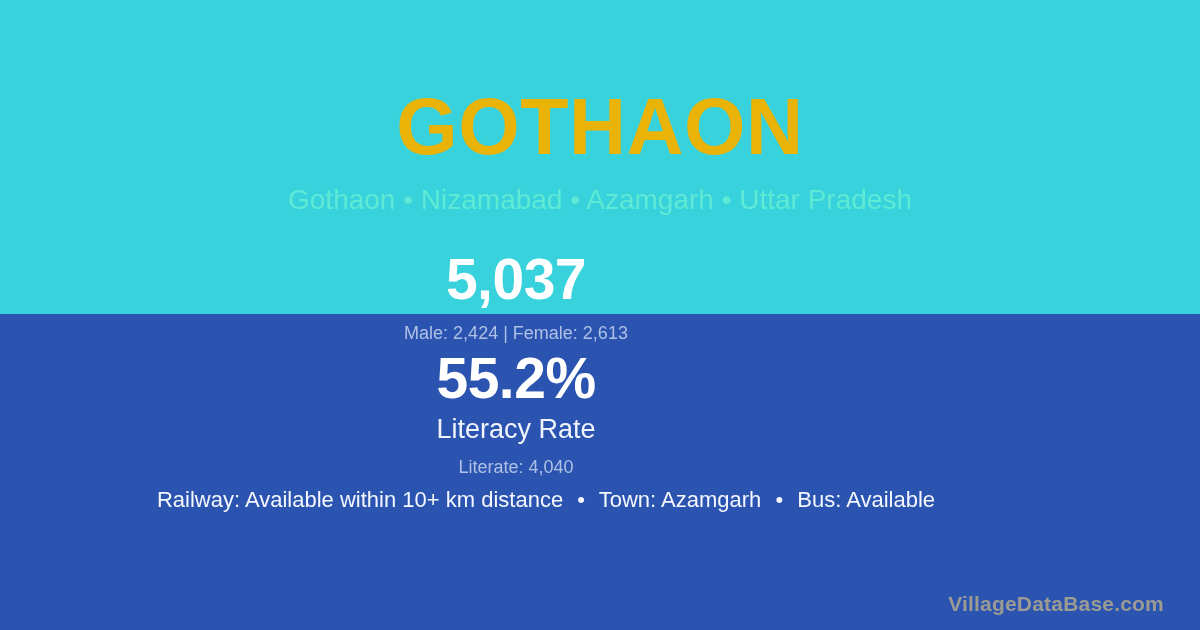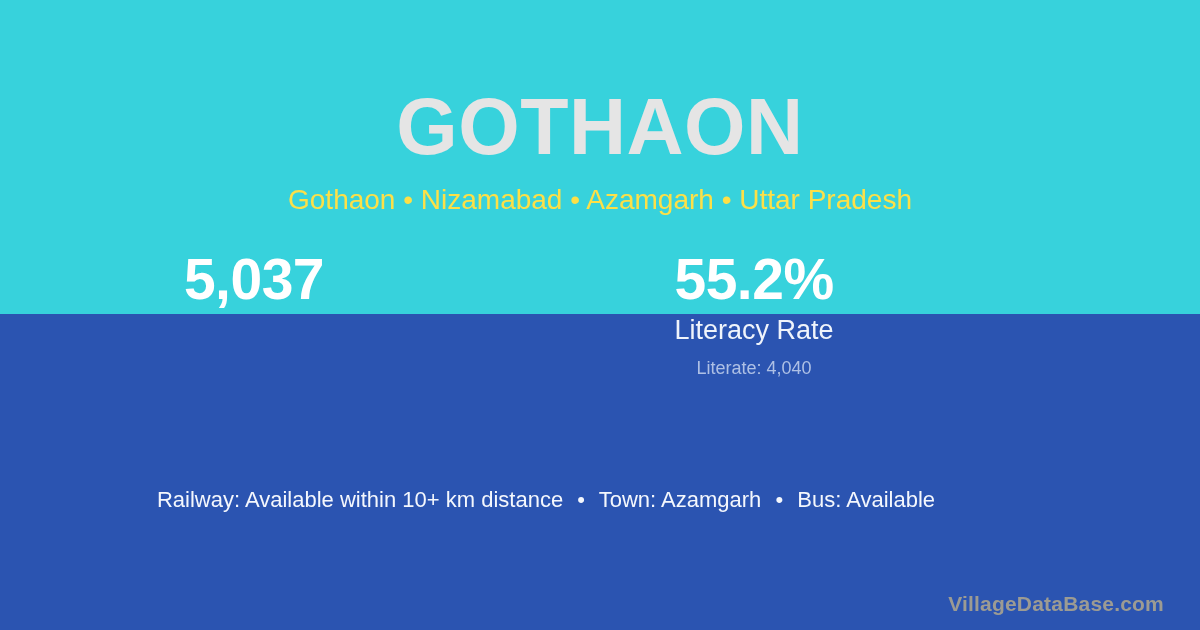--- a/index.html
+++ b/index.html
@@ -36,41 +36,41 @@
   }
   .title {
     position: absolute;
     left: 0;
     top: 84px;
     width: 1200px;
     text-align: center;
     font-size: 79px;
     line-height: 86px;
     font-weight: bold;
-    color: #e5e5e5;
+    color: #eab308;
     letter-spacing: 0.5px;
   }
   .subtitle {
     position: absolute;
     left: 0;
     top: 182px;
     width: 1200px;
     text-align: center;
     font-size: 28px;
     line-height: 36px;
     font-weight: normal;
-    color: #fde047;
+    color: #5eead4;
   }
   .stats-row {
     position: absolute;
-    left: 4px;
+    left: 16px;
     top: 246px;
     width: 1000px;
     display: flex;
-    flex-direction: row;
+    flex-direction: column;
   }
   .stat {
     flex: 1 1 0;
     text-align: center;
   }
   .stat-value {
     font-size: 57px;
     line-height: 66px;
     font-weight: bold;
     color: #ffffff;
@@ -124,20 +124,21 @@
   <div class="content">
 
     <div class="title">GOTHAON</div>
 
     <div class="subtitle">Gothaon  •  Nizamabad  •  Azamgarh  •  Uttar Pradesh</div>
 
     <div class="stats-row">
 
       <div class="stat">
         <div class="stat-value">5,037</div>
+        <div class="stat-sub">Male: 2,424 | Female: 2,613</div>
       </div>
 
 
       <div class="stat">
         <div class="stat-value">55.2%</div>
         <div class="stat-label">Literacy Rate</div>
         <div class="stat-sub">Literate: 4,040</div>
       </div>
 
     </div>

